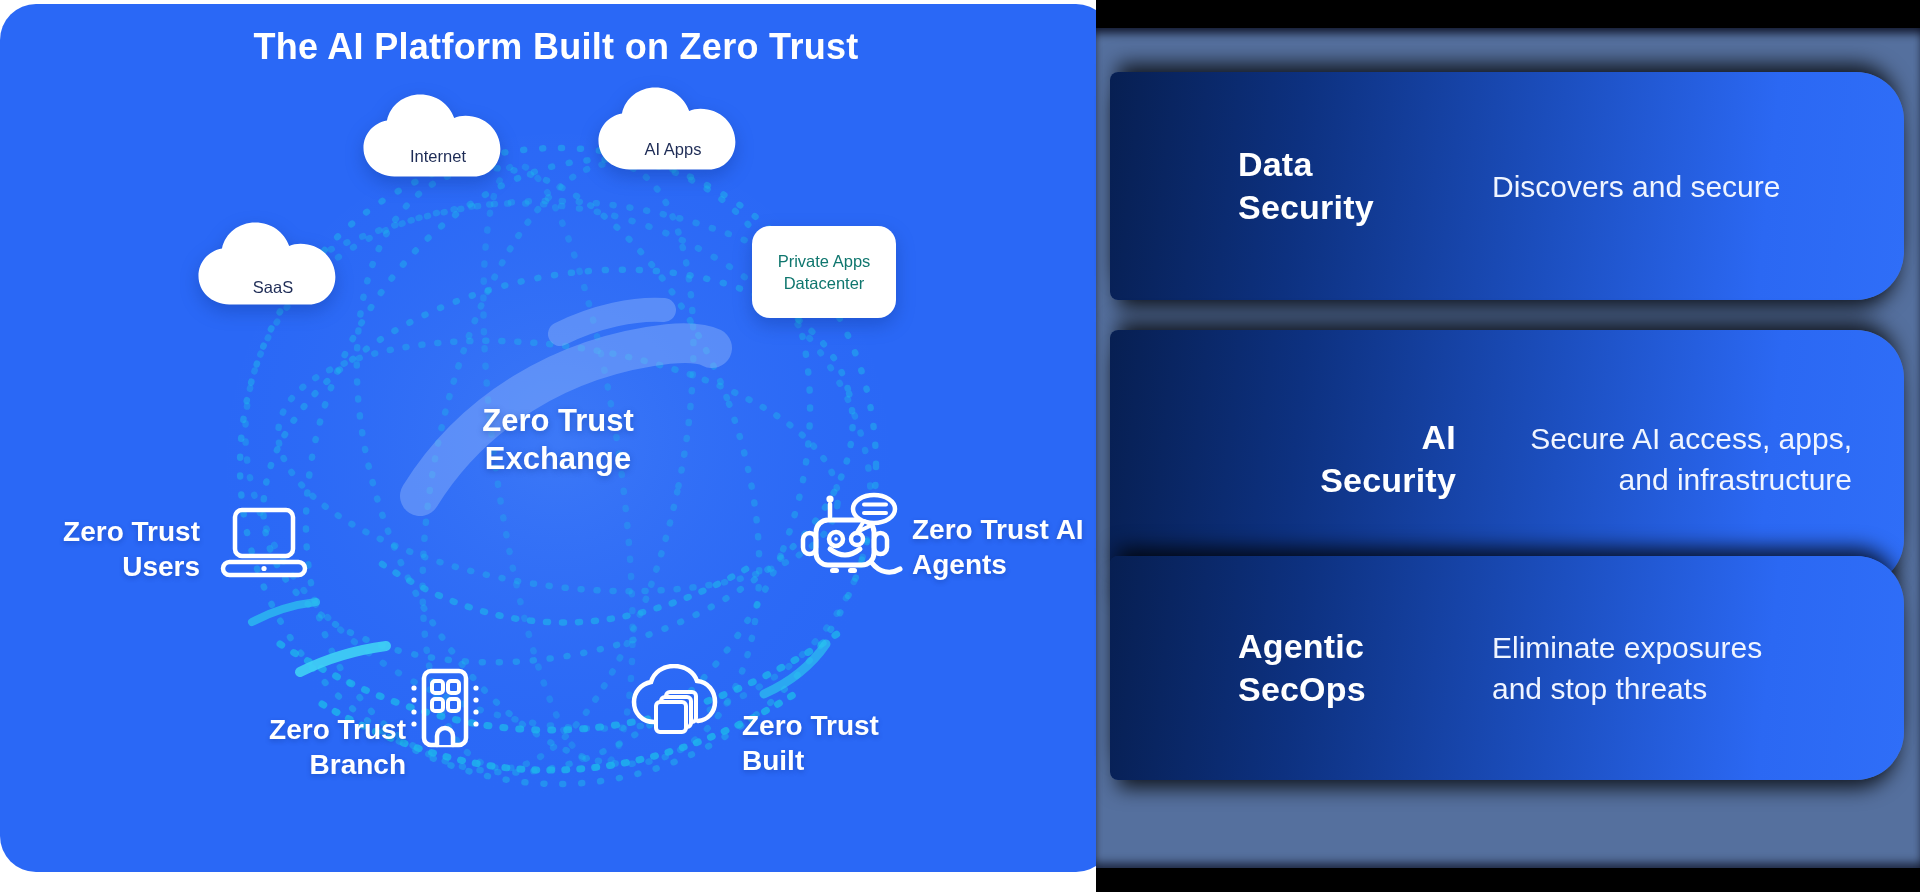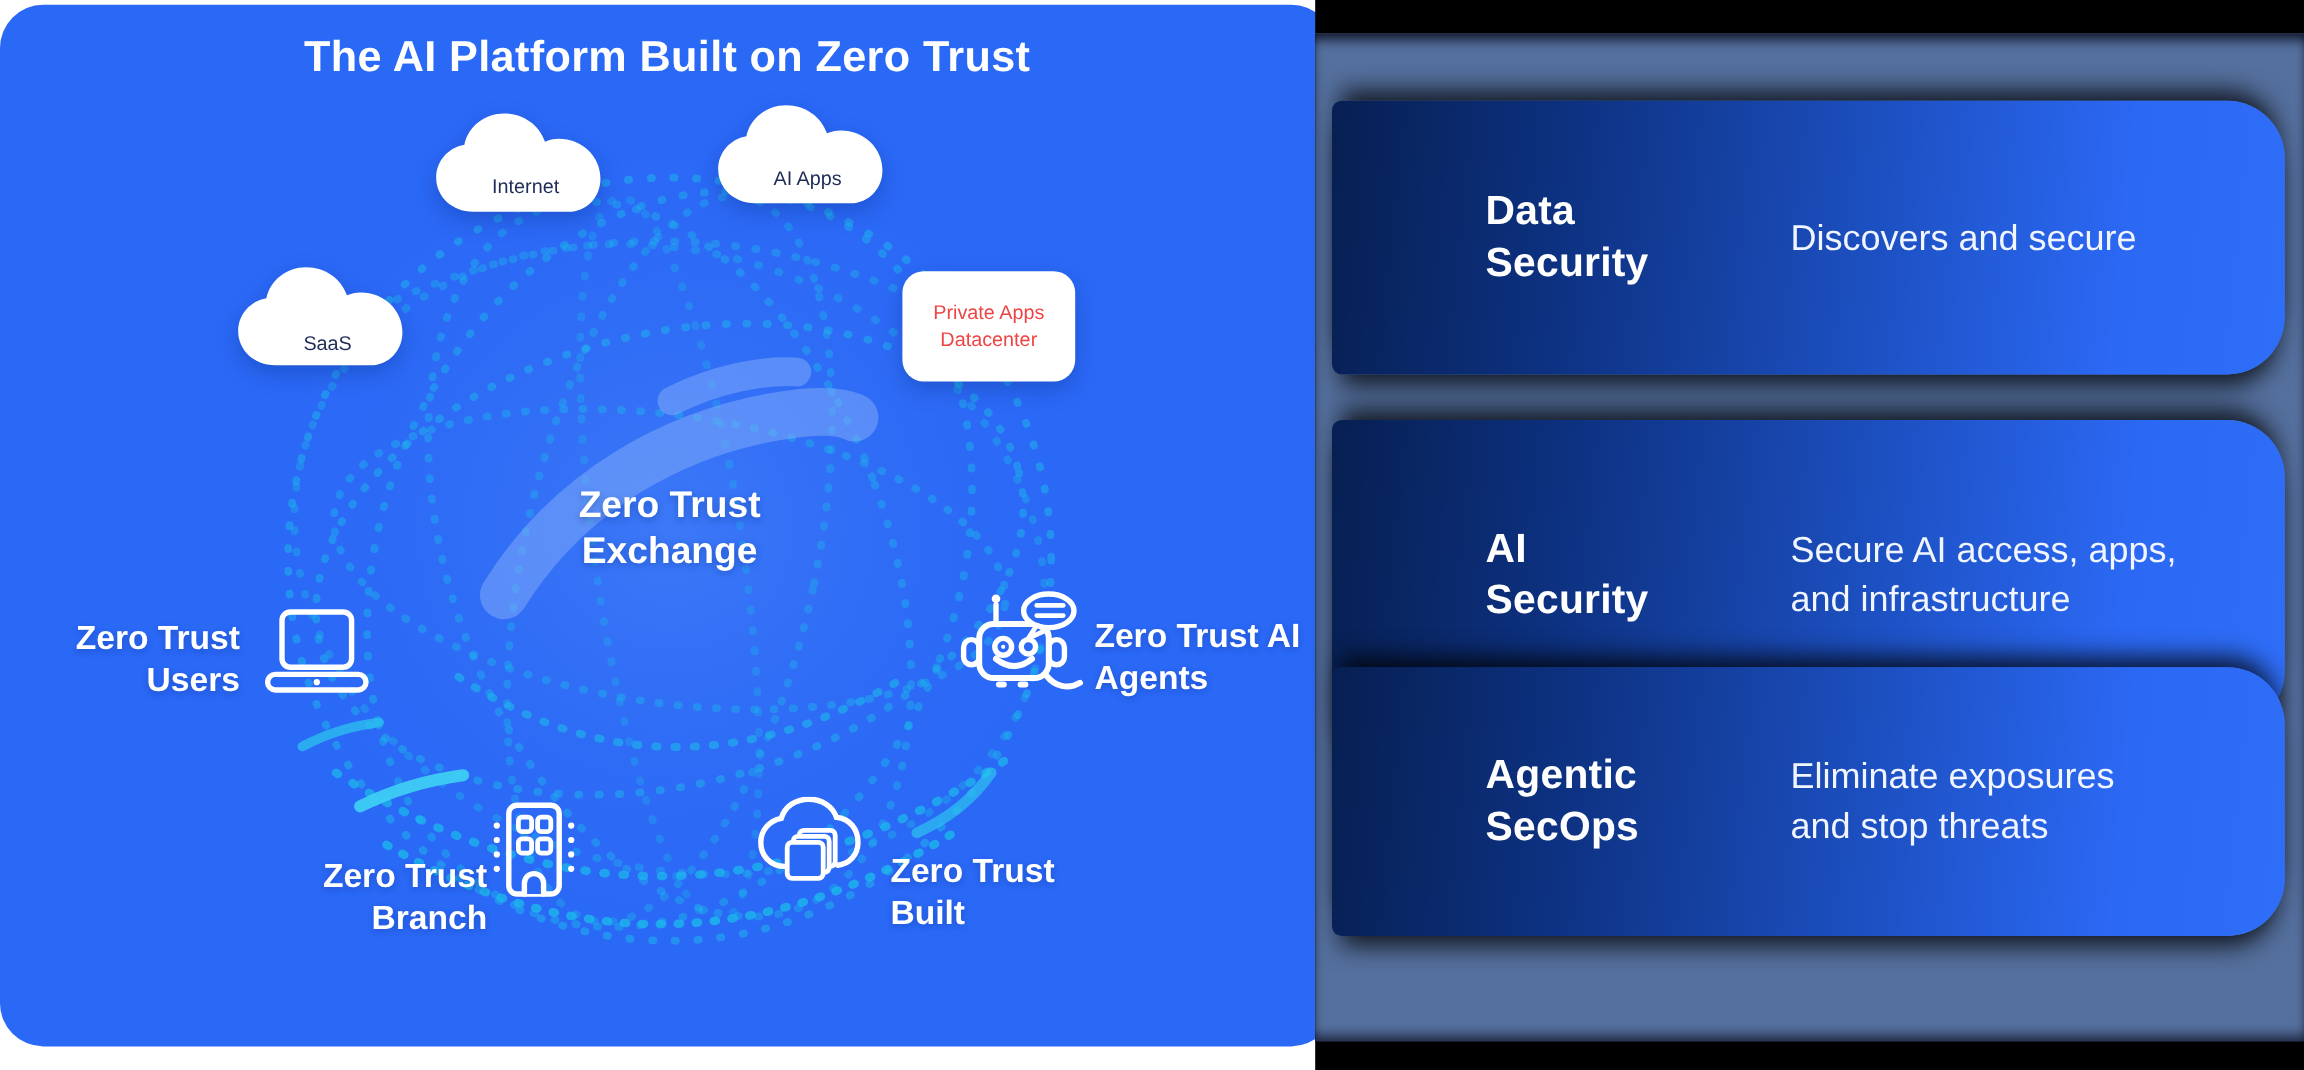--- a/index.html
+++ b/index.html
@@ -20,21 +20,21 @@
   .cloud svg{position:absolute;inset:0;width:100%;height:100%;}
   .cloud .cloud-label{
     position:absolute;left:0;right:0;top:57px;text-align:center;
     color:#1e2c56;font-size:16.5px;font-weight:400;
   }
   .cloud.saas .cloud-label{top:60px;}
   .private-box{
     position:absolute;left:752px;top:222px;width:144px;height:92px;
     background:#ffffff;border-radius:18px;display:flex;flex-direction:column;
     align-items:center;justify-content:center;filter:drop-shadow(0 7px 9px rgba(12,48,140,.35));
-    color:#ef4444;font-size:16.5px;font-weight:500;line-height:22px;text-align:center;
+    color:#0f766e;font-size:16.5px;font-weight:500;line-height:22px;text-align:center;
   }
   .center-label{
     position:absolute;left:428px;top:398px;width:260px;text-align:center;
     color:#ffffff;font-size:31px;font-weight:700;line-height:38px;
     text-shadow:0 2px 6px rgba(10,40,120,.35);
   }
   .node-label{
     position:absolute;color:#ffffff;font-size:28px;font-weight:600;line-height:35px;
     text-shadow:0 2px 5px rgba(10,40,120,.3);
   }
@@ -48,22 +48,22 @@
     position:absolute;left:0;top:28px;width:824px;height:840px;background:#55709e;
     box-shadow:inset 0 9px 10px -4px rgba(0,0,15,.8), inset 0 -9px 10px -4px rgba(0,0,15,.65);
   }
   .benefit-card{
     position:absolute;left:14px;width:794px;height:228px;
     border-radius:8px 48px 48px 8px;
     background:linear-gradient(96deg,#071f52 0%,#0d3180 24%,#1c4fc0 56%,#2b68f3 82%,#2f6ef8 100%);
     box-shadow:0 -16px 20px -8px rgba(0,0,0,.8), 0 16px 20px -8px rgba(0,0,0,.8);
     display:flex;align-items:center;color:#ffffff;
   }
-  .benefit-card.card-1{top:72px;margin-top:12px;}
-  .benefit-card.card-2{top:350px;height:257px;}
+  .benefit-card.card-1{top:72px;}
+  .benefit-card.card-2{top:330px;height:257px;text-align:right;}
   .benefit-card.card-3{top:556px;height:224px;}
   .card-title{
     margin-left:128px;width:218px;font-size:34px;font-weight:700;line-height:43px;letter-spacing:.2px;
   }
   .card-desc{
     margin-left:36px;width:360px;font-size:30px;font-weight:400;line-height:41px;color:#f0f5ff;
   }
 </style>
 </head>
 <body>

